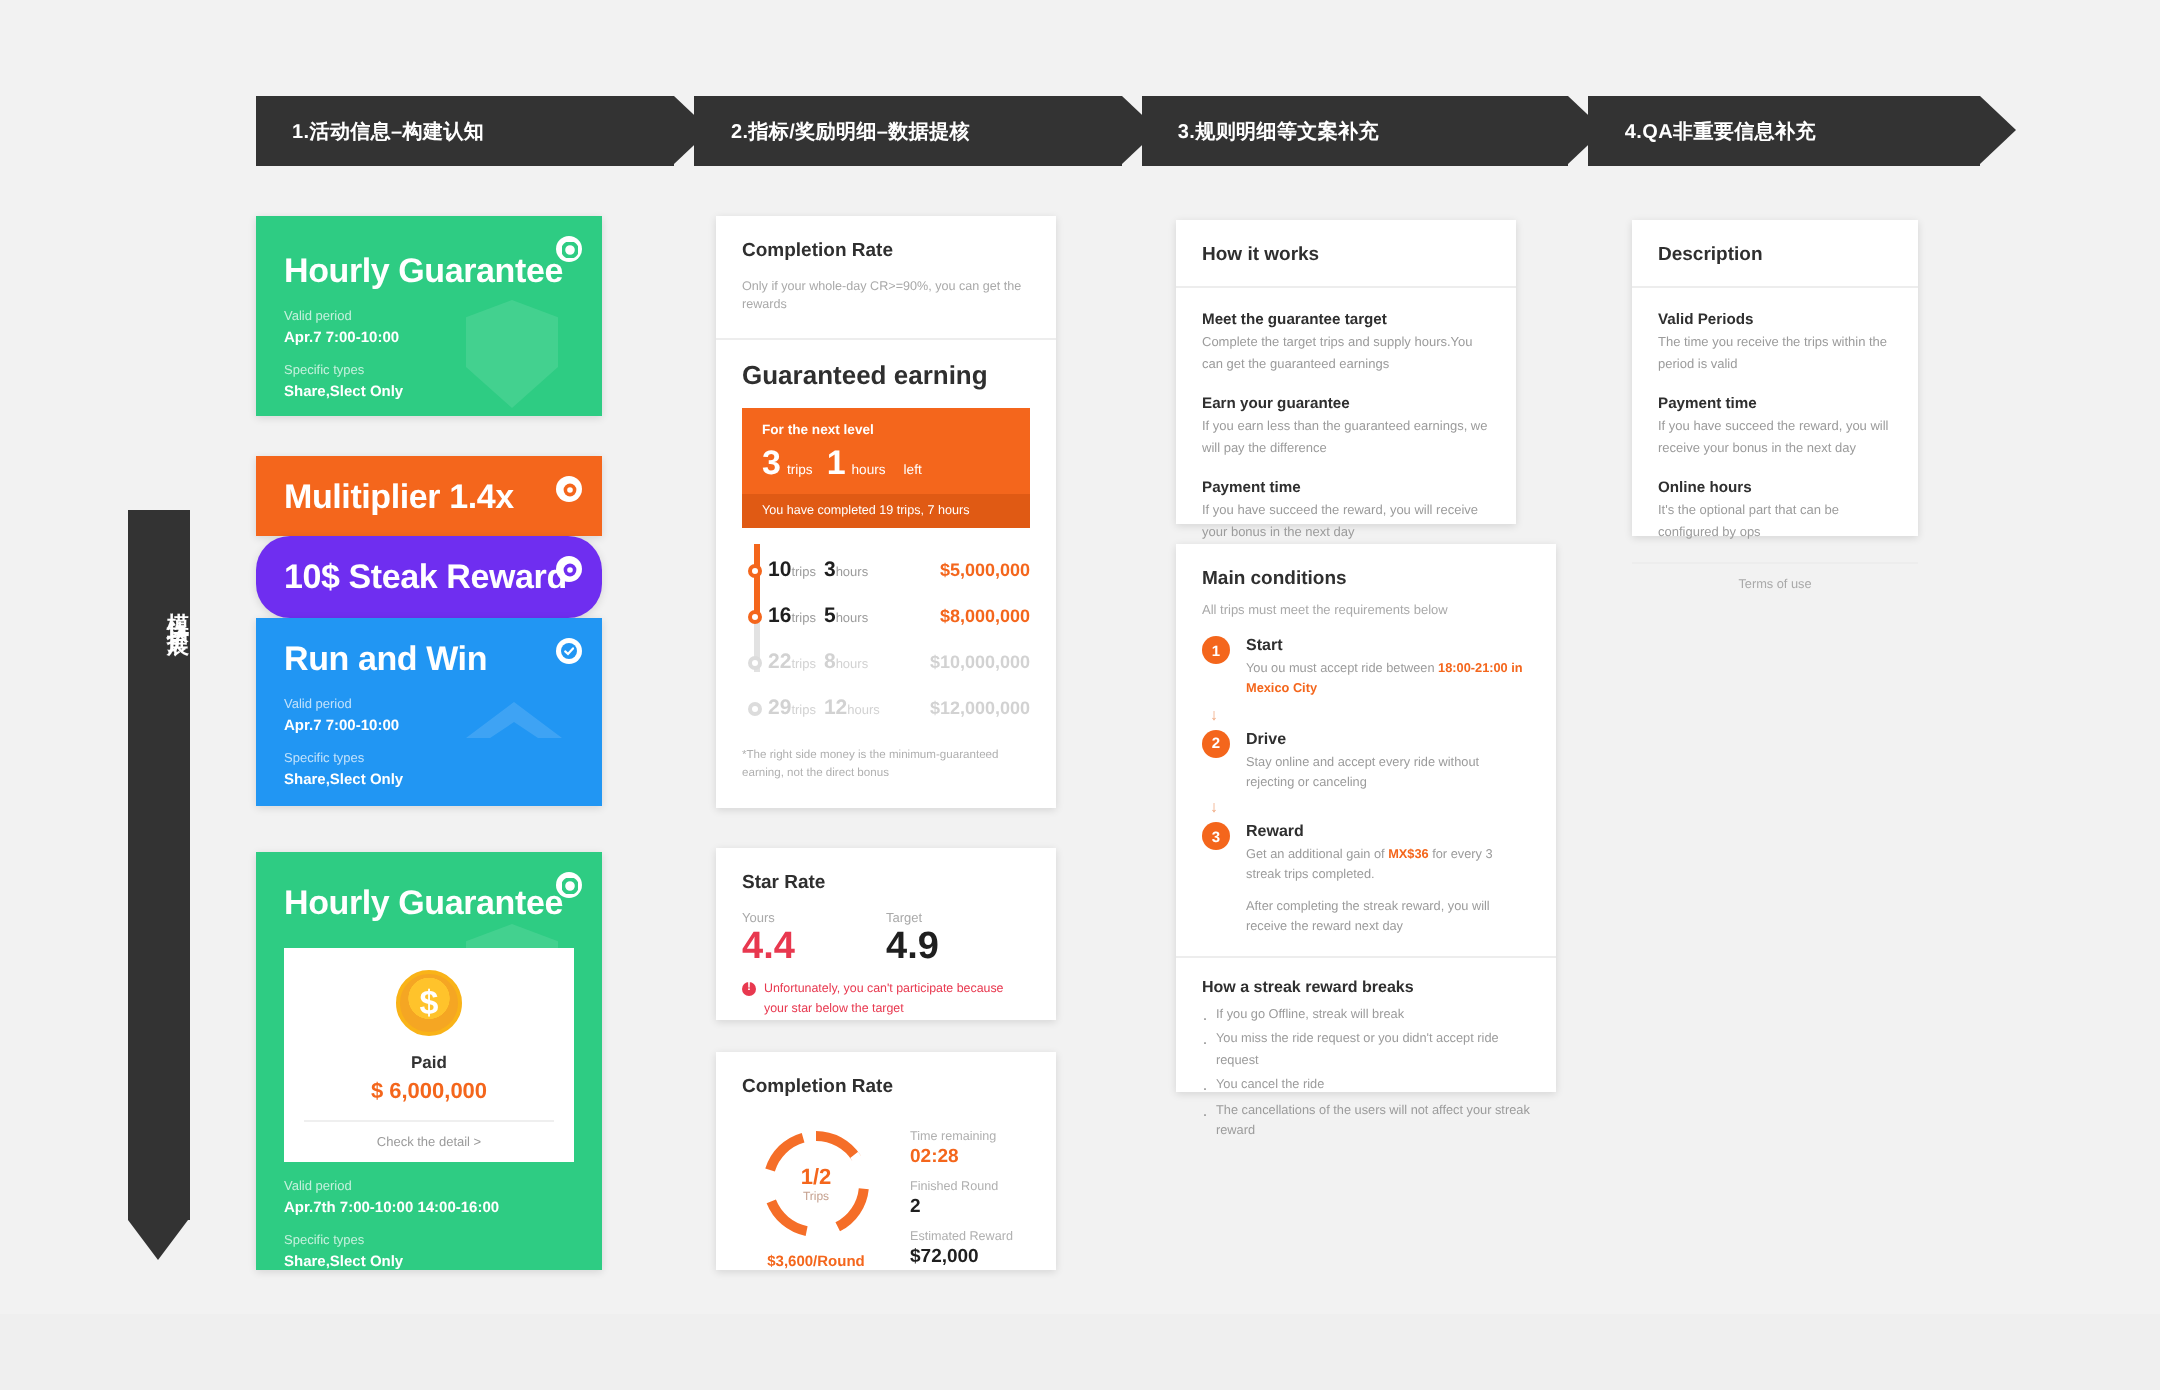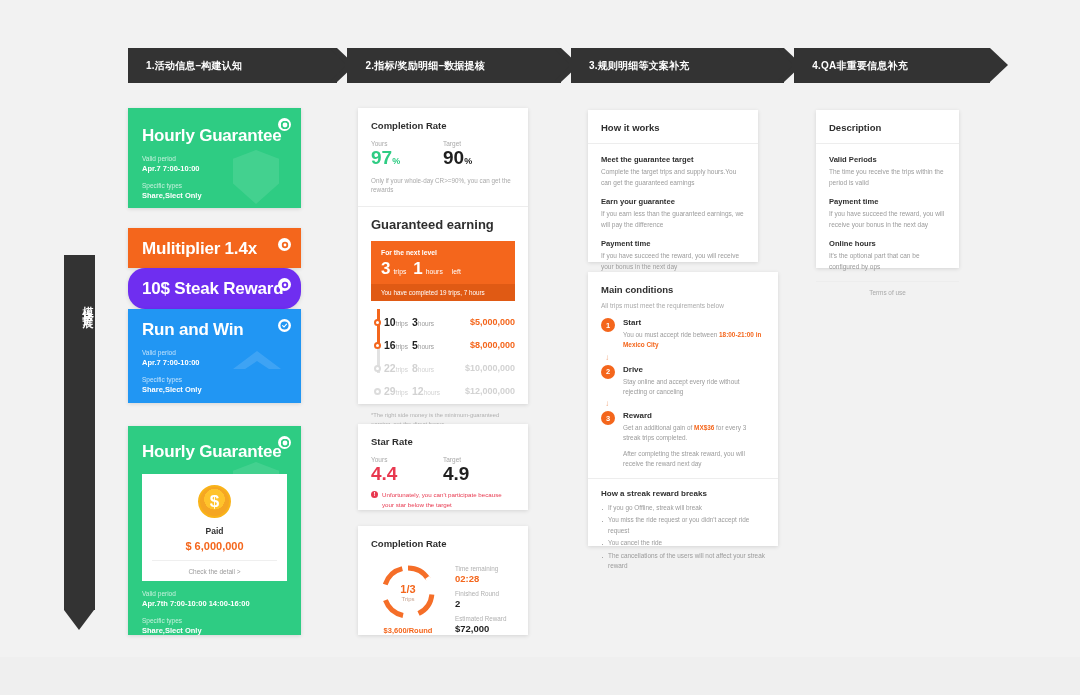--- a/index.html
+++ b/index.html
@@ -277,30 +277,20 @@
   <div class="plabel">Valid period</div>
   <div class="pval">Apr.7th    7:00-10:00   14:00-16:00</div>
   <div class="plabel">Specific types</div>
   <div class="pval">Share,Slect Only</div>
 </div>
 
 <div class="card" id="card-cr-top">
   <div class="cr-head">
       <div class="card-title">Completion Rate</div>
     </div>
-  <div class="metrics">
-    <div class="metric">
-      <div class="m-lab">Yours</div>
-      <div class="m-val m-green"><span>97</span><span class="unit">%</span></div>
-    </div>
-    <div class="metric">
-      <div class="m-lab">Target</div>
-      <div class="m-val m-dark"><span>90</span><span class="unit">%</span></div>
-    </div>
-  </div>
   <div class="cr-note">Only if your whole-day CR&gt;=90%, you can get the rewards</div>
   <div class="sep"></div>
   <div class="ge-title">Guaranteed earning</div>
 
   <div class="next-level">
     <div class="nl-top">
       <div class="nl-cap">For the next level</div>
       <div class="nl-line">
         <span class="nl-num">3</span>
         <span class="nl-unit">trips</span>
@@ -365,21 +355,21 @@
       <div class="card-title">Completion Rate</div>
     </div>
   <div class="donut-wrap">
     <div class="donut-col">
       <div class="donut">
         <svg width="58" height="58" viewBox="0 0 58 58">
           <circle cx="29" cy="29" r="24" fill="none" stroke="#f4661c" stroke-width="5" stroke-dasharray="24 16" opacity="0.95"></circle>
           <circle cx="29" cy="29" r="24" fill="none" stroke="#fff" stroke-width="5" stroke-dasharray="3 147" stroke-dashoffset="-22"></circle>
         </svg>
         <div class="donut-center">
-          <div class="d-val">1/3</div>
+          <div class="d-val">1/2</div>
           <div class="d-cap">Trips</div>
         </div>
       </div>
       <div class="round-rate">$3,600/Round</div>
     </div>
     <div style="flex:1; padding-top:4px;">
       <div class="stat">
         <div class="s-lab">Time remaining</div>
         <div class="s-val orange">02:28</div>
       </div>

